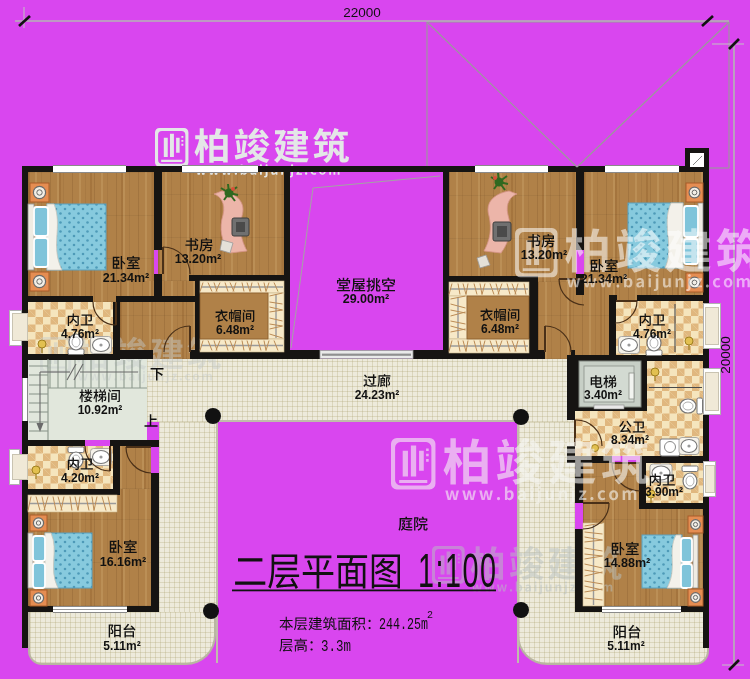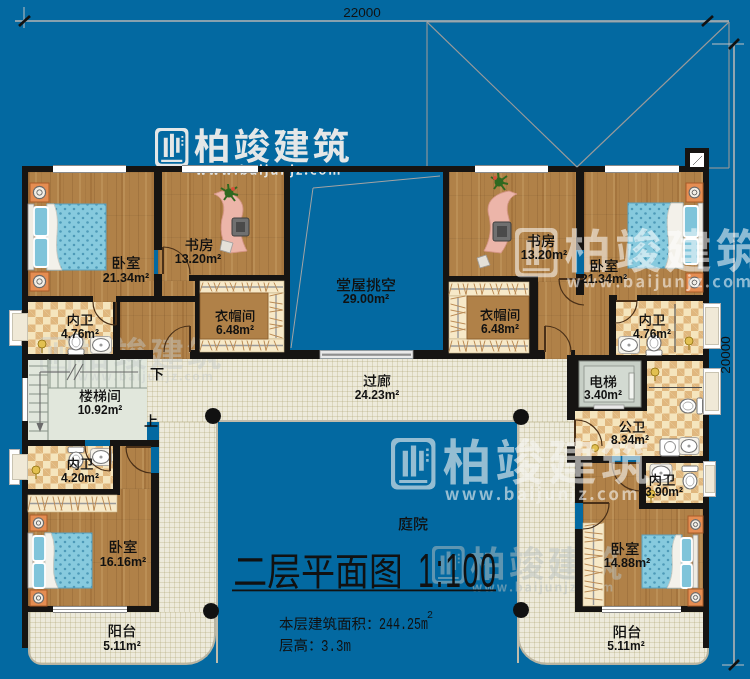--- a/index.html
+++ b/index.html
@@ -1,15 +1,15 @@
 <!DOCTYPE html>
 <html><head><meta charset="utf-8"><title>二层平面图</title>
 <style>*{margin:0;padding:0;box-sizing:border-box}
 html,body{background:#fff}
-#plan{position:relative;width:750px;height:679px;background:#0369a1;overflow:hidden;font-family:"Liberation Sans",sans-serif}
+#plan{position:relative;width:750px;height:679px;background:#d946ef;overflow:hidden;font-family:"Liberation Sans",sans-serif}
 #plan div{position:absolute}
 .wood{background-color:#b08148;background-image:
 repeating-linear-gradient(90deg, rgba(70,35,8,0.13) 0 1px, rgba(0,0,0,0) 1px 7px, rgba(255,228,170,0.14) 7px 9px, rgba(0,0,0,0) 9px 13px, rgba(70,35,8,0.08) 13px 14px, rgba(0,0,0,0) 14px 22px),
 repeating-linear-gradient(90deg, rgba(110,60,15,0.18) 0 1.5px, rgba(0,0,0,0) 1.5px 31px),
 repeating-linear-gradient(0deg, rgba(0,0,0,0.05) 0 1px, rgba(0,0,0,0) 1px 43px)}
 .check{background-color:#f5e5bd;background-image:
 linear-gradient(45deg,#e0b77e 25%,transparent 25%,transparent 75%,#e0b77e 75%,#e0b77e),
 linear-gradient(45deg,#e0b77e 25%,transparent 25%,transparent 75%,#e0b77e 75%,#e0b77e);
 background-position:0 0,7.5px 7.5px;background-size:15px 15px}
 .tile{background-color:#edeadb;background-image:

